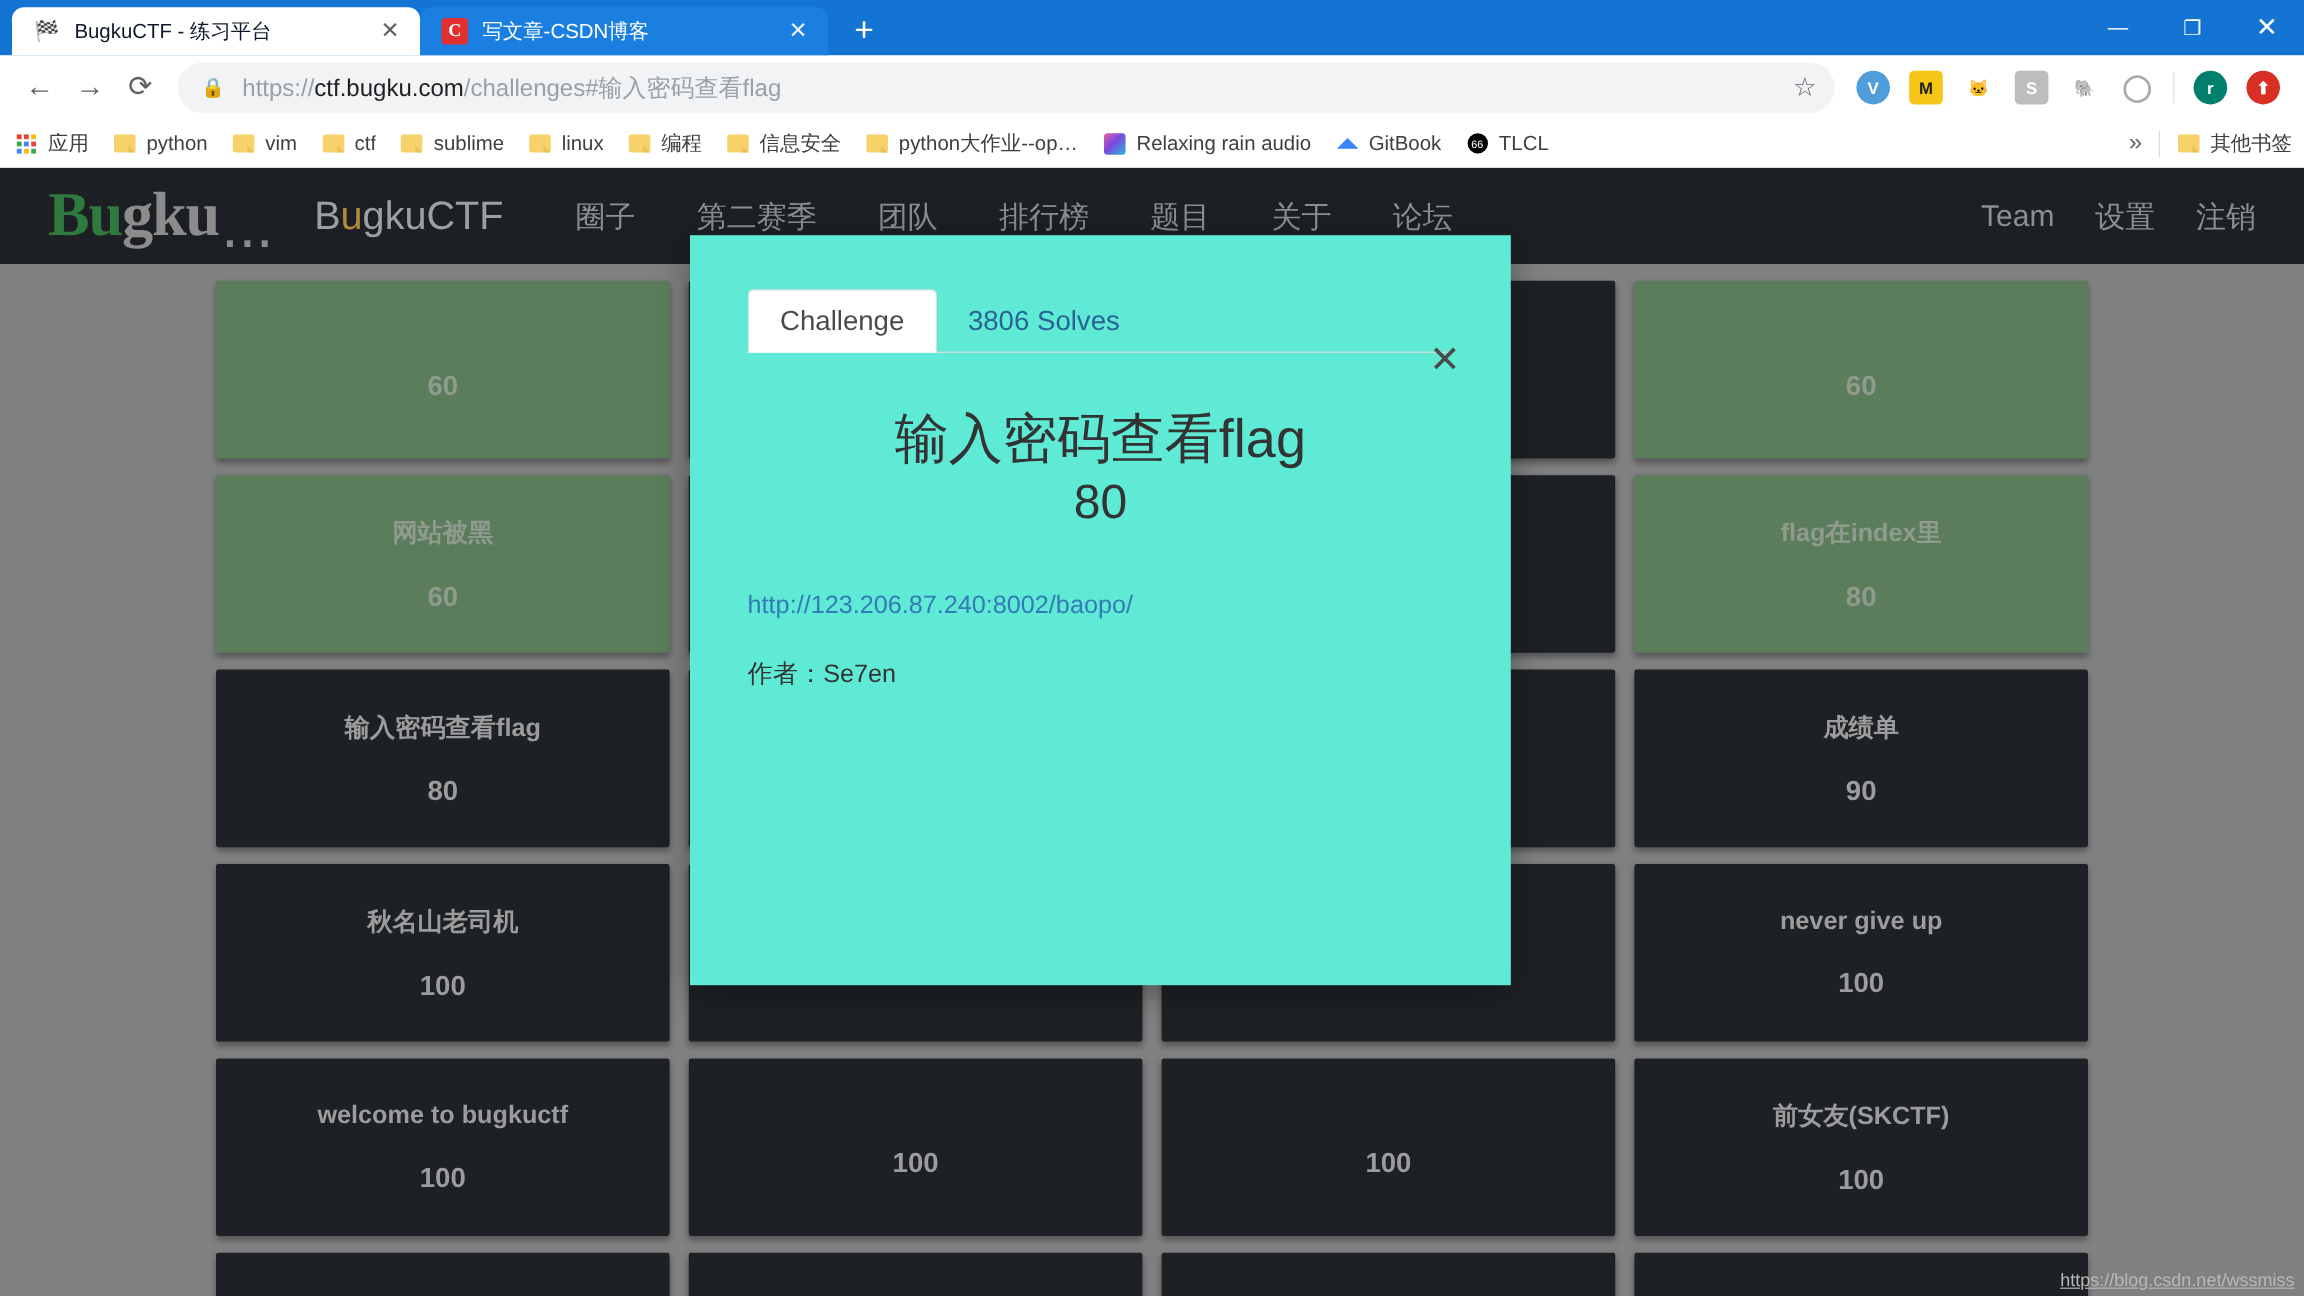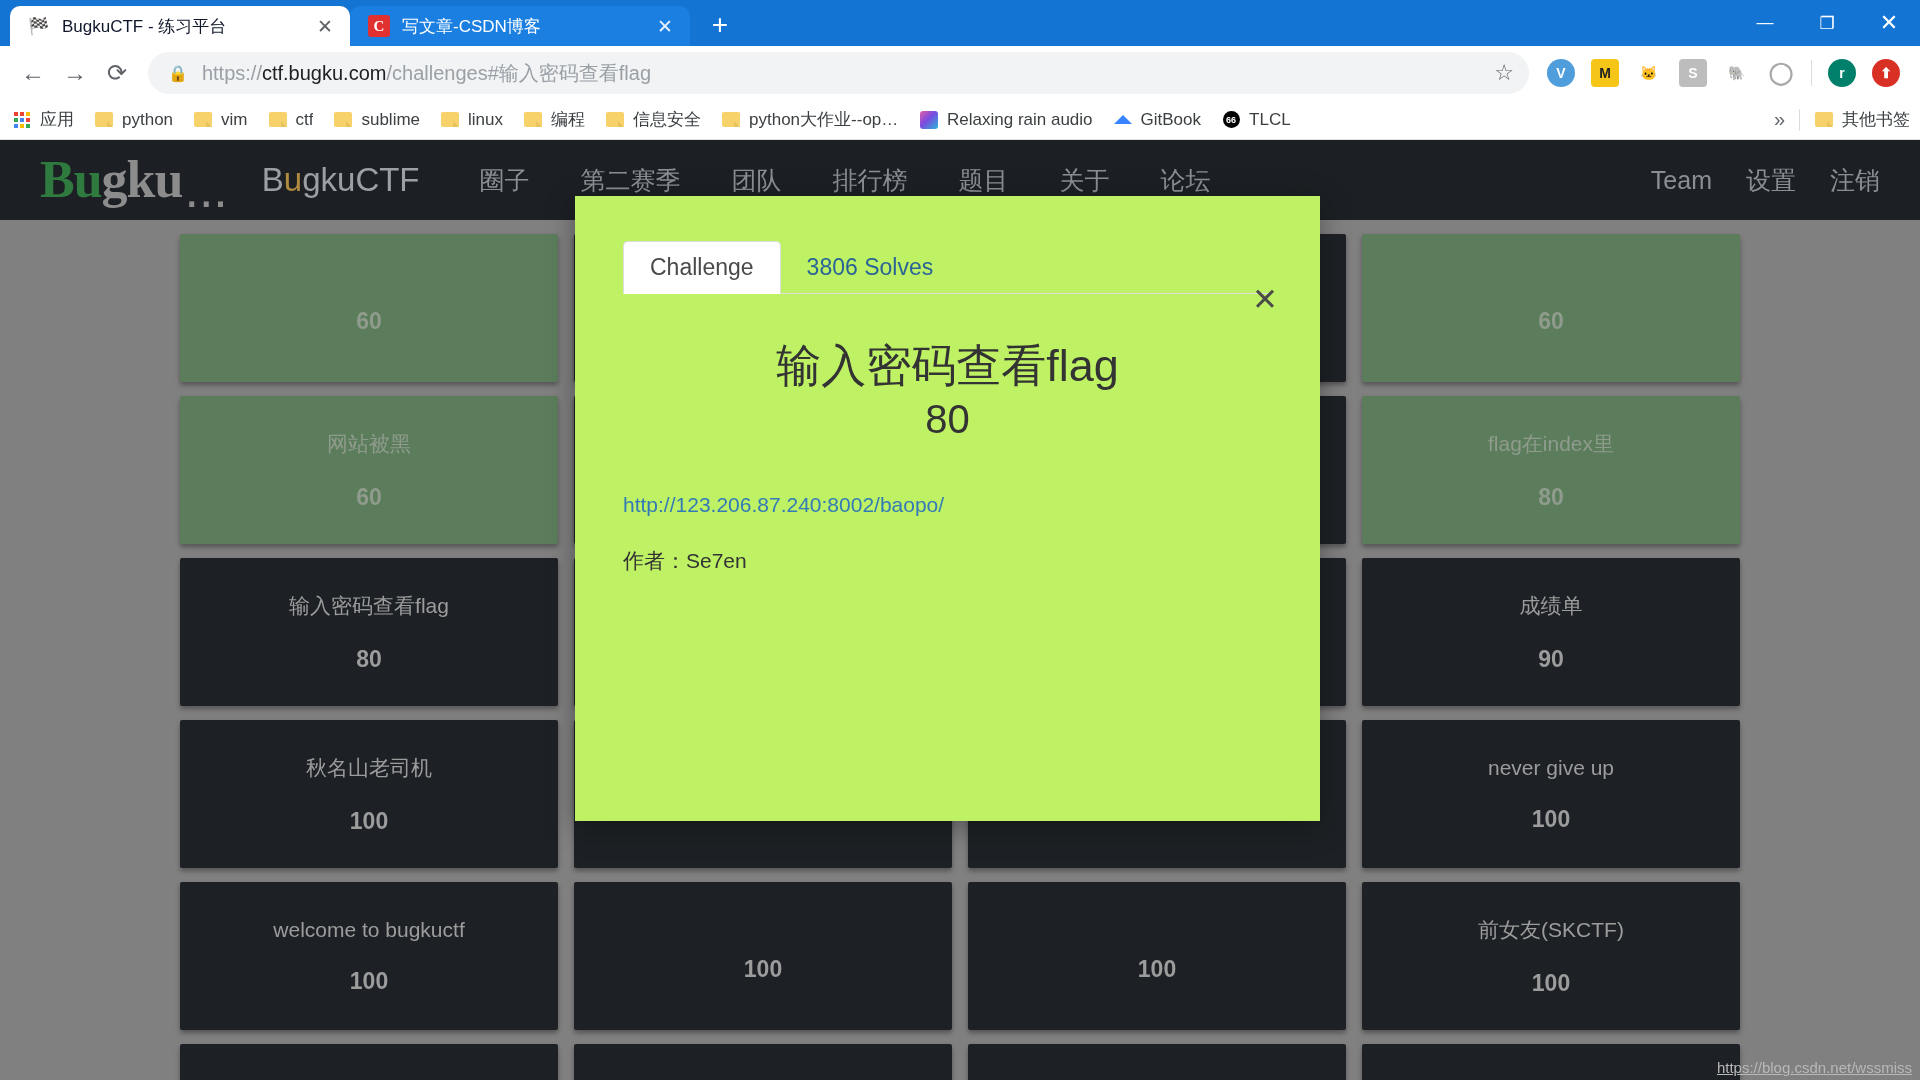--- a/index.html
+++ b/index.html
@@ -151,40 +151,40 @@
   }
   .card {
     height: 148px; border-radius: 2px;
     display: flex; flex-direction: column;
     align-items: center; justify-content: center;
     gap: 26px;
     box-shadow: 0 3px 5px rgba(0,0,0,.35);
   }
   .card.dark { background: #1d2125; }
   .card.green { background: #5c7d5c; }
-  .card-title { font-size: 21px; font-weight: normal; color: #9c9c9c;
+  .card-title { font-size: 21px; font-weight: bold; color: #9c9c9c;
                 text-align: center; padding: 0 10px; }
   .card.green .card-title { color: #8f9b8c; }
   .card-score { font-size: 23px; font-weight: bold; color: #9c9c9c; }
   .card.green .card-score { color: #8f9b8c; }
 
   .watermark {
     position: absolute; right: 8px; bottom: 4px;
     font-size: 15px; color: #b8b8b8; text-decoration: underline;
   }
 
   
   .modal-backdrop {
     position: absolute; left: 0; top: 0; width: 1920px; height: 1080px;
     pointer-events: none;
   }
   .modal {
     position: absolute; left: 575px; top: 196px;
-    width: 745px; height: 625px;
-    background: #bef264;
+    width: 684px; height: 625px;
+    background: #5eead4;
     box-shadow: 0 6px 26px rgba(0,0,0,.35);
   }
   .modal-tabs {
     display: flex; align-items: flex-end;
     margin: 45px 48px 0 48px;
     border-bottom: 1px solid #dddddd;
     position: relative;
   }
   .mtab {
     padding: 14px 26px; font-size: 23px; line-height: 1;
@@ -343,21 +343,21 @@
       <span class="bm-label">Relaxing rain audio</span>
     </div>
     <div class="bm">
       <span class="bm-ic">
         <span style="width:0;height:0;border-left:9px solid transparent;border-right:9px solid transparent;border-bottom:9px solid #3884ff;display:inline-block;transform:rotate(0deg)"></span>
       </span>
       <span class="bm-label">GitBook</span>
     </div>
     <div class="bm">
       <span class="bm-ic">
-        <span style="width:17px;height:17px;border-radius:50%;background:#000000;color:#fff;font-size:9px;display:flex;align-items:center;justify-content:center;font-weight:bold">66</span>
+        <span style="width:17px;height:17px;border-radius:50%;background:#000000;color:#fff;font-size:9px;display:flex;align-items:center;justify-content:center;font-weight:normal">66</span>
       </span>
       <span class="bm-label">TLCL</span>
     </div>
     <div class="bm-right">
       <span class="chev">»</span>
       <span class="vsep"></span>
       <span class="bm" style="margin-right:0">
         <span class="bm-ic">
             <span class="folder"></span>
           </span>

